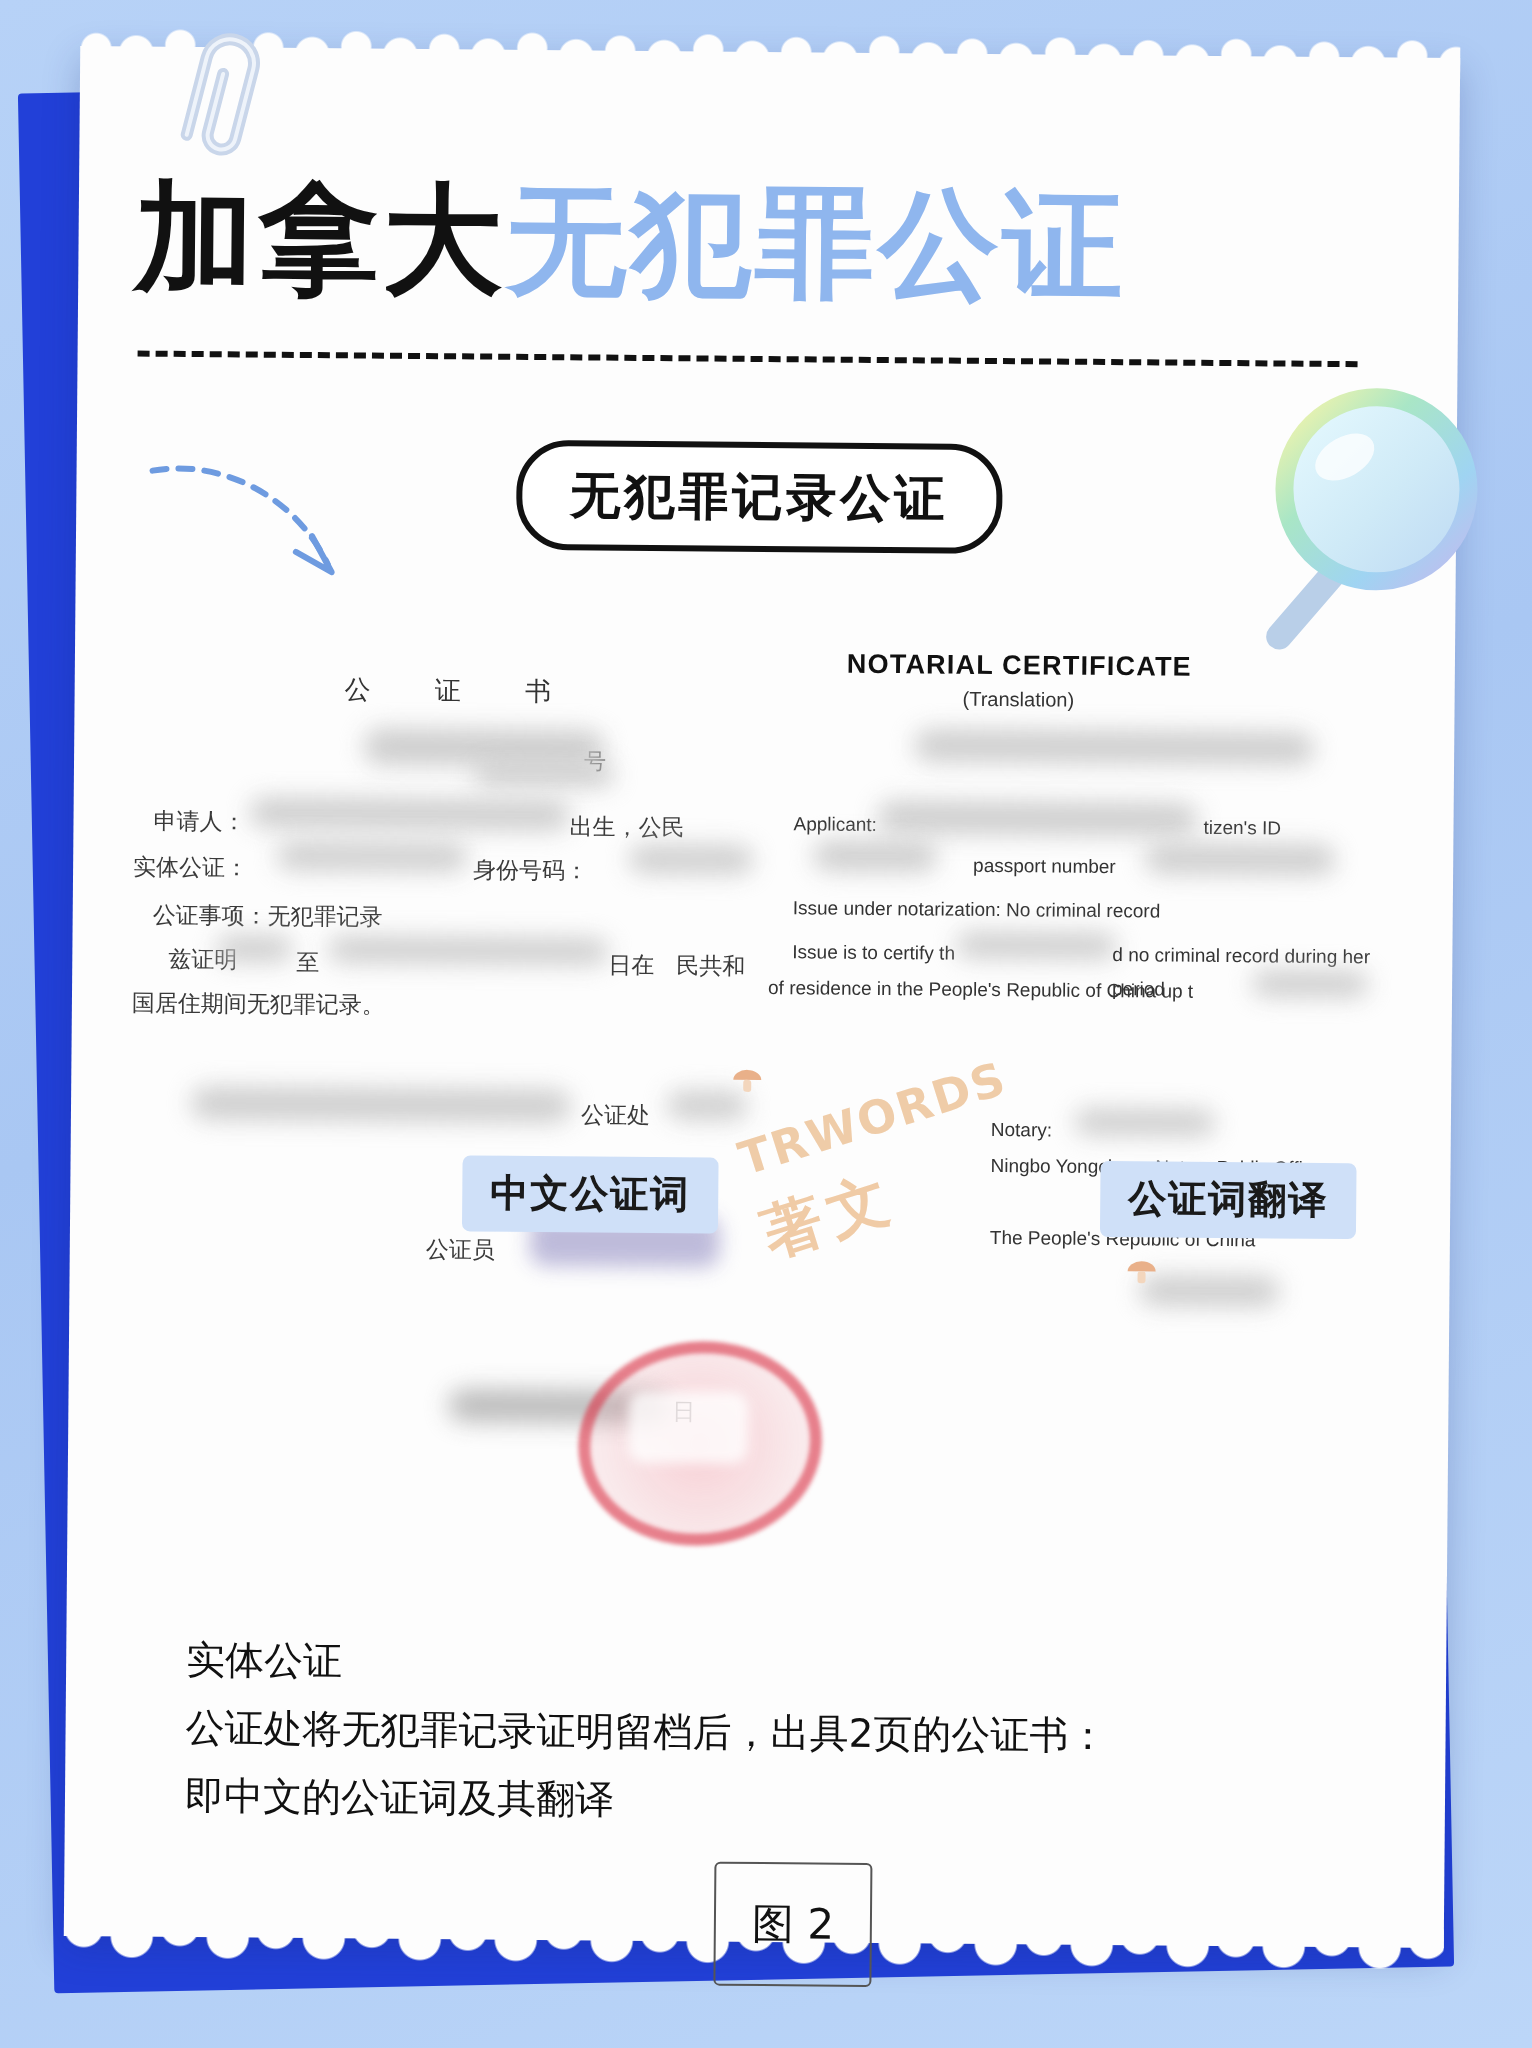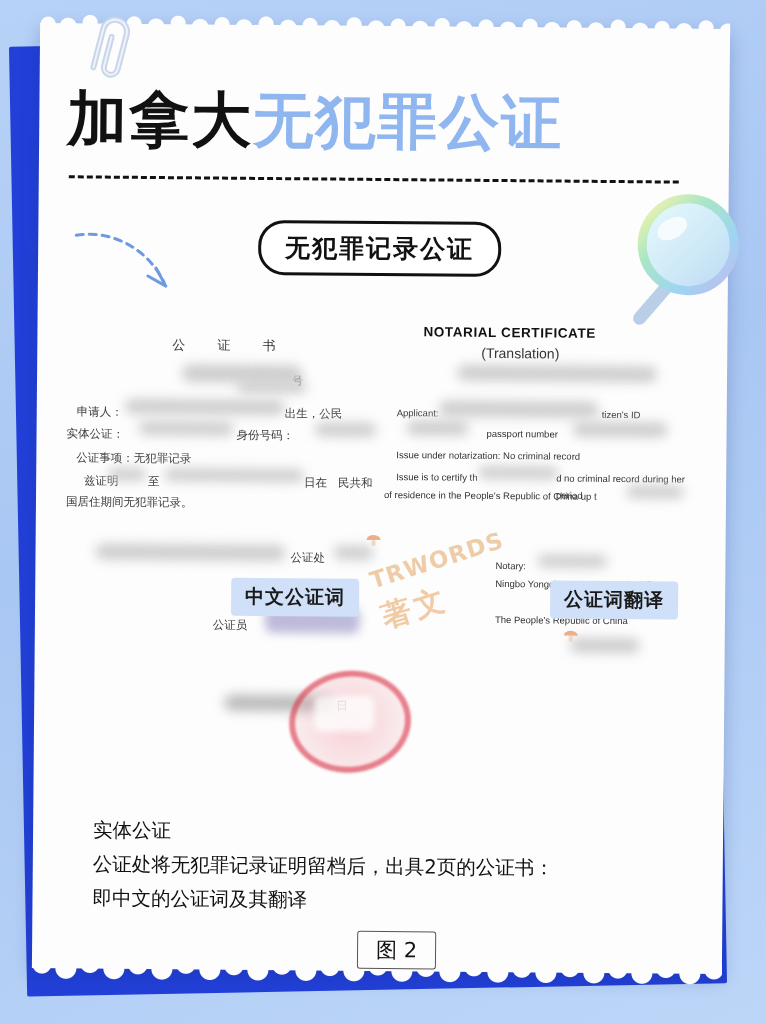--- a/index.html
+++ b/index.html
@@ -138,21 +138,21 @@
   
   .scan{position:absolute;left:40px;top:290px;width:610px;height:460px;}
   .docL{position:absolute;left:0;top:0;width:300px;height:420px;font-family:"DejaVu Sans",sans-serif;color:#3b3b3b;}
   .docR{position:absolute;left:320px;top:0;width:290px;height:420px;font-family:"Liberation Sans",sans-serif;color:#3b3b3b;}
 
   .cnHead{position:absolute;left:95px;top:22px;font-size:13px;letter-spacing:14px;color:#333;}
   .cnNo{position:absolute;left:90px;top:55px;font-size:11px;color:#444;}
   .cnLine{position:absolute;font-size:11.5px;color:#3a3a3a;line-height:20px;}
 
   .enHead{position:absolute;left:26px;top:8px;font-size:13.5px;font-weight:bold;letter-spacing:.6px;color:#111;}
-  .enSub{position:absolute;left:84px;top:28px;font-size:14px;color:#333;}
+  .enSub{position:absolute;left:84px;top:28px;font-size:10px;color:#333;}
   .enLine{position:absolute;font-size:9.5px;color:#333;line-height:17px;}
 
   
   .smudge{position:absolute;background:#c9c9c9;filter:blur(6px);border-radius:8px;opacity:.92;}
   .smudge.d{background:#b4b4b4;}
   .smudge.v{background:#b9b6d8;filter:blur(5px);}
 
   
   .stamp{
     position:absolute;left:215px;top:355px;width:110px;height:90px;
@@ -188,21 +188,21 @@
 
   
   .btxt{
     position:absolute;left:60px;top:790px;width:560px;
     font-family:"DejaVu Sans",sans-serif;
     font-size:19.5px;color:#111;line-height:34px;
   }
   .figbox{
     position:absolute;left:325px;top:905px;
     border:1.6px solid #555;border-radius:3px;
-    padding:4px 18px;color:#111;
+    padding:16px 18px;color:#111;
     font-family:"DejaVu Sans",sans-serif;font-size:21px;
   }
 </style>
 </head>
 <body>
 
 <div class="bg"></div>
 <div class="slab"></div>
 <div class="paper"></div>
 

